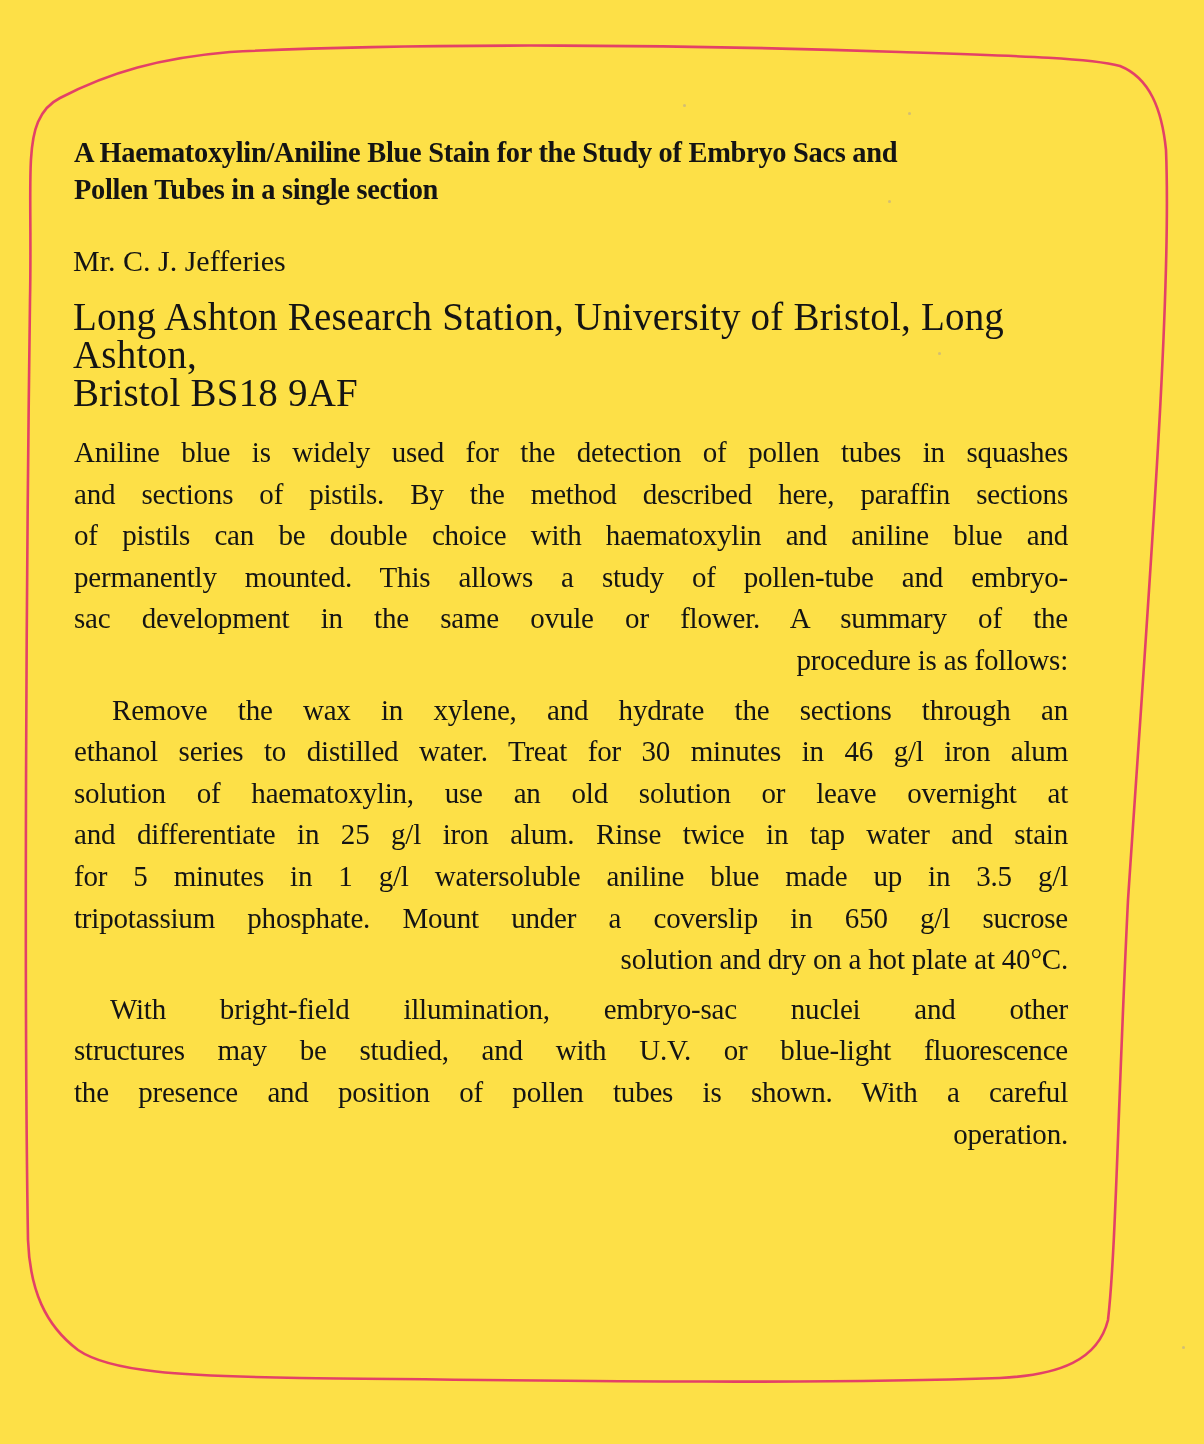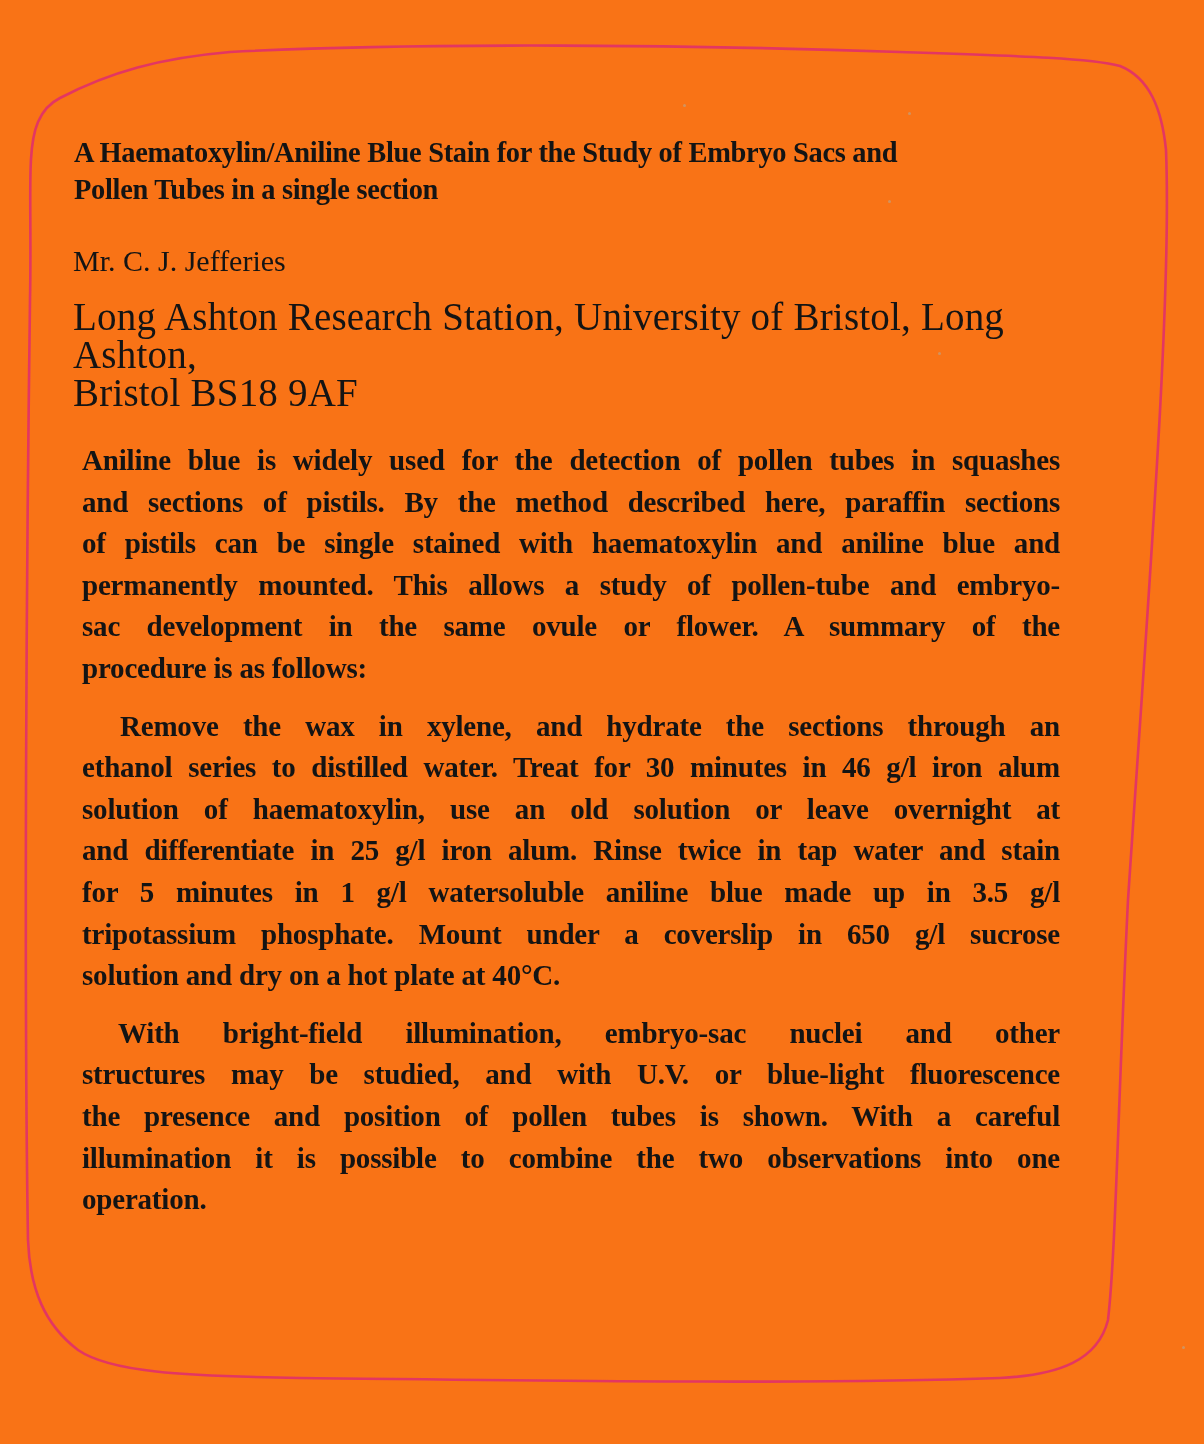--- a/index.html
+++ b/index.html
@@ -12,21 +12,21 @@
       height: 1444px;
       position: relative;
       overflow: hidden;
       font-family: "Liberation Serif", "DejaVu Serif", serif;
       color: #141414;
     }
     .page {
       position: absolute;
       left: 0; top: 0;
       width: 1204px; height: 1444px;
-      background: #f97316;
+      background: #fde047;
     }
     .border-svg {
       position: absolute;
       left: 0; top: 0;
       width: 1204px; height: 1444px;
       pointer-events: none;
     }
     .title {
       position: absolute;
       left: 74px;
@@ -60,31 +60,30 @@
       position: absolute;
       left: 66px;
       top: 424px;
       width: 1010px;
       font-size: 29px;
       line-height: 41.6px;
       text-align: justify;
       letter-spacing: -0.2px;
     }
     .body-text p {
-      margin: 16px;
-      font-weight: bold;
+      margin: 8px;
     }
     .body-text .nowrap-line {
       display: block;
       text-align: justify;
       text-align-last: justify;
     }
     .body-text .last-line {
       display: block;
-      text-align: left;
+      text-align: right;
     }
     .speck {
       position: absolute;
       width: 3px; height: 3px;
       border-radius: 50%;
       background: #b8a890;
       opacity: 0.6;
     }
   </style>
 </head>
@@ -118,39 +117,38 @@
 
   <div class="affiliation">
     <div>Long Ashton Research Station, University of Bristol, Long Ashton,</div>
     <div>Bristol BS18 9AF</div>
   </div>
 
   <div class="body-text">
     <p>
       <span class="nowrap-line">Aniline blue is widely used for the detection of pollen tubes in squashes</span>
       <span class="nowrap-line">and sections of pistils. By the method described here, paraffin sections</span>
-      <span class="nowrap-line">of pistils can be single stained with haematoxylin and aniline blue and</span>
+      <span class="nowrap-line">of pistils can be double choice with haematoxylin and aniline blue and</span>
       <span class="nowrap-line">permanently mounted. This allows a study of pollen-tube and embryo-</span>
       <span class="nowrap-line">sac development in the same ovule or flower. A summary of the</span>
       <span class="last-line">procedure is as follows:</span>
     </p>
     <p>
       <span class="nowrap-line" style="padding-left:38px">Remove the wax in xylene, and hydrate the sections through an</span>
       <span class="nowrap-line">ethanol series to distilled water. Treat for 30 minutes in 46 g/l iron alum</span>
       <span class="nowrap-line">solution of haematoxylin, use an old solution or leave overnight at</span>
       <span class="nowrap-line">and differentiate in 25 g/l iron alum. Rinse twice in tap water and stain</span>
       <span class="nowrap-line">for 5 minutes in 1 g/l watersoluble aniline blue made up in 3.5 g/l</span>
       <span class="nowrap-line">tripotassium phosphate. Mount under a coverslip in 650 g/l sucrose</span>
       <span class="last-line">solution and dry on a hot plate at 40°C.</span>
     </p>
     <p>
       <span class="nowrap-line" style="padding-left:36px">With bright-field illumination, embryo-sac nuclei and other</span>
       <span class="nowrap-line">structures may be studied, and with U.V. or blue-light fluorescence</span>
       <span class="nowrap-line">the presence and position of pollen tubes is shown. With a careful</span>
-      <span class="nowrap-line">illumination it is possible to combine the two observations into one</span>
       <span class="last-line">operation.</span>
     </p>
   </div>
 
   <span class="speck" style="left:683px; top:104px;"></span>
   <span class="speck" style="left:908px; top:112px;"></span>
   <span class="speck" style="left:888px; top:200px;"></span>
   <span class="speck" style="left:938px; top:352px;"></span>
   <span class="speck" style="left:1182px; top:1346px;"></span>
 </div>

